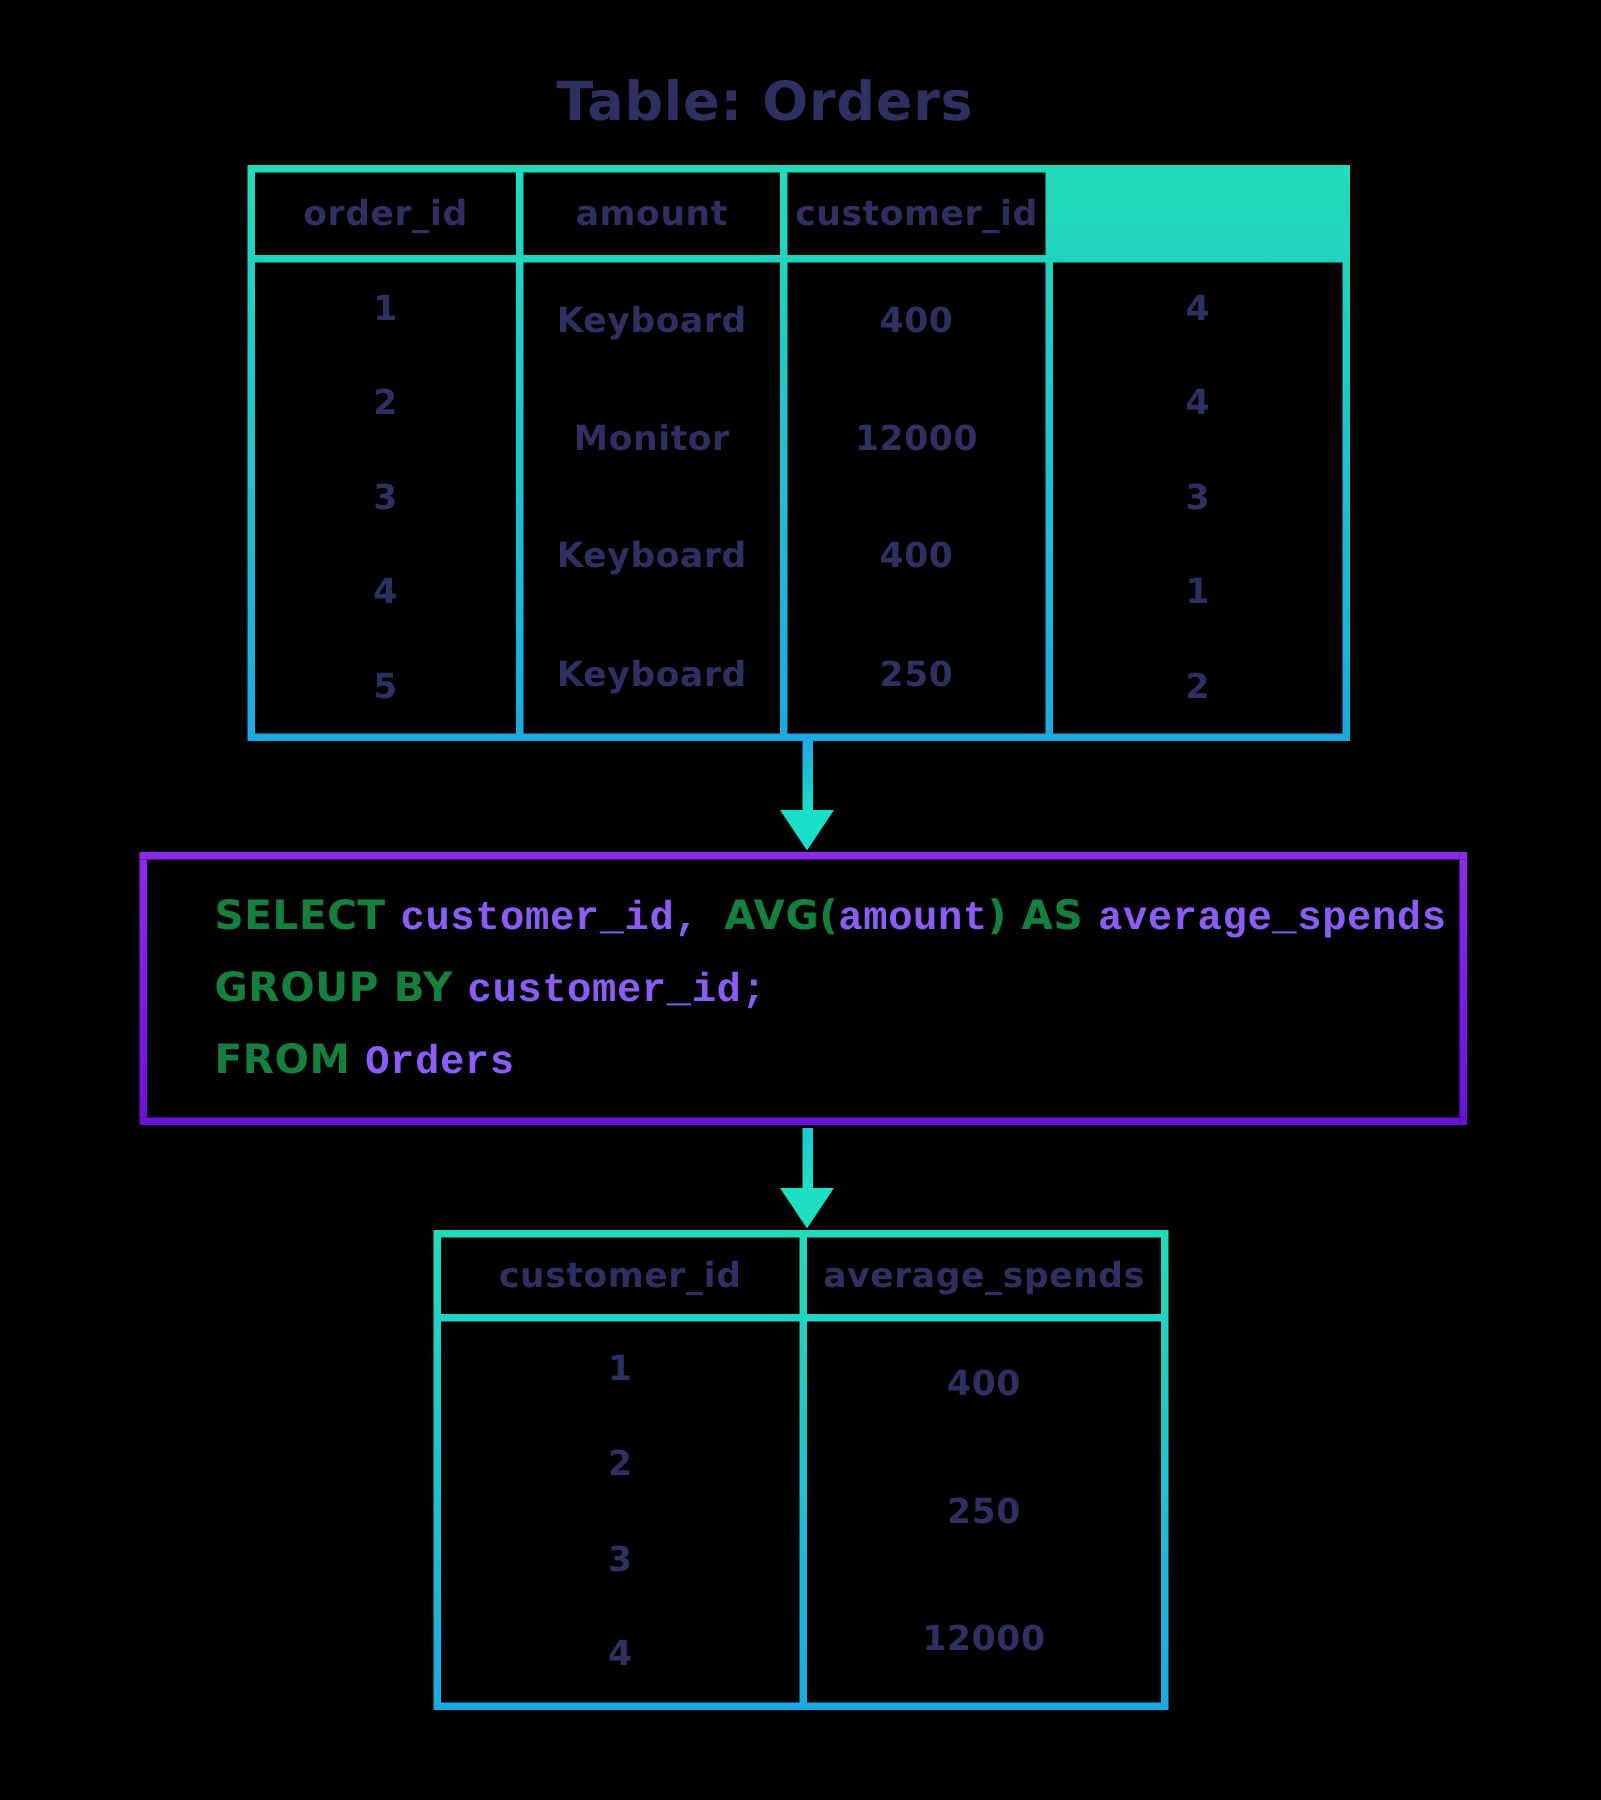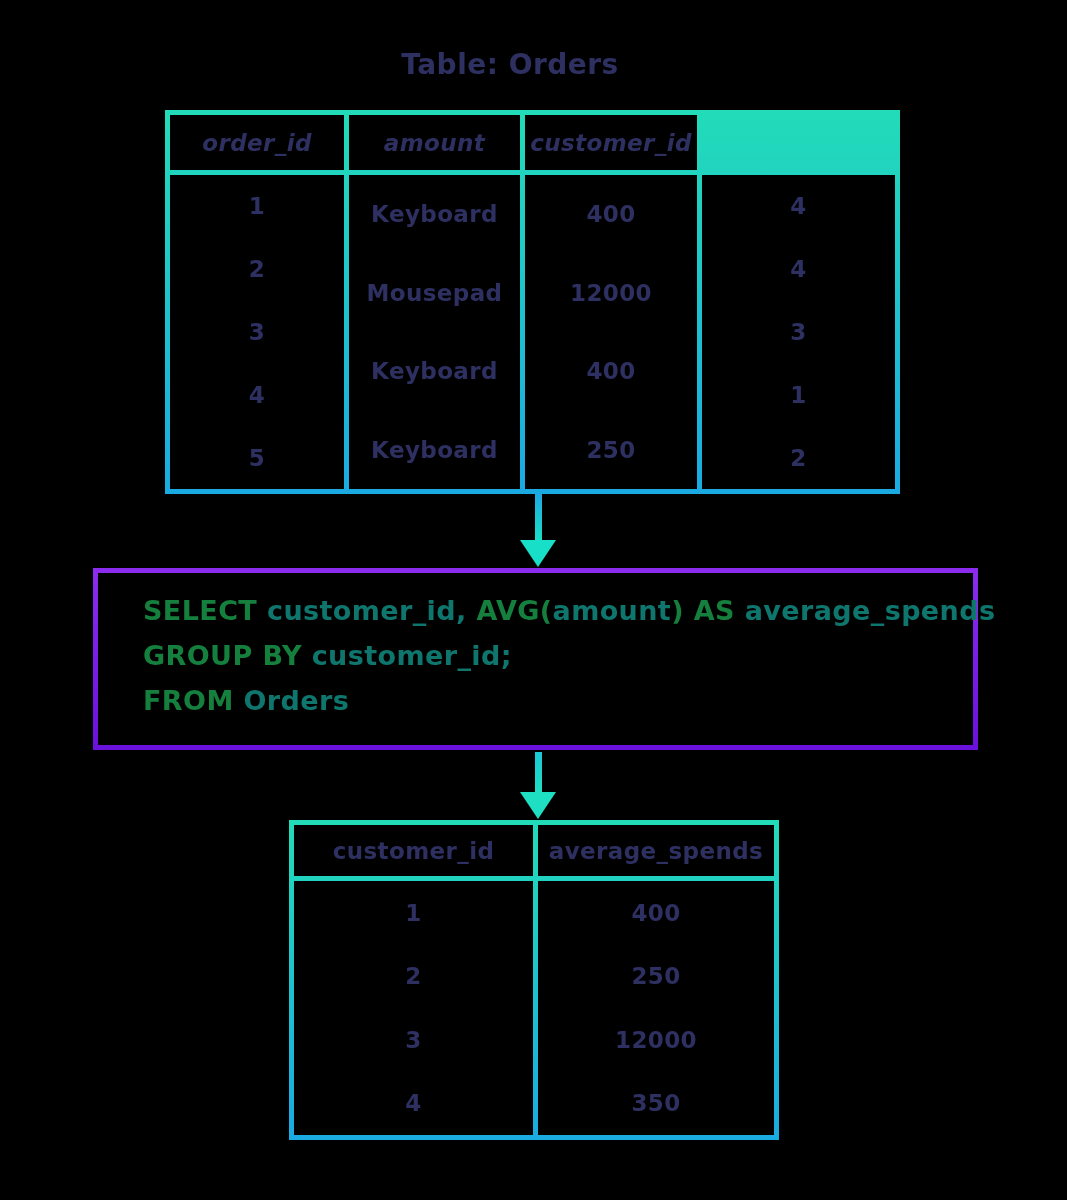--- a/index.html
+++ b/index.html
@@ -16,21 +16,21 @@
     font-family: "DejaVu Sans", "Liberation Sans", sans-serif;
   }
 
   
   .diagram-title {
     position: absolute;
     left: 150px;
     top: 48px;
     width: 720px;
     text-align: center;
-    font-size: 28px;
+    font-size: 36px;
     font-weight: 700;
     letter-spacing: 0.5px;
     color: #2E3062;
   }
 
   
   .tbl {
     position: absolute;
     box-sizing: border-box;
     background: linear-gradient(180deg, #22DCB8 0%, #1AAAE2 100%);
@@ -105,46 +105,46 @@
     padding: 15px 20px 0 45px;
   }
   .sql-line {
     font-size: 27px;
     font-weight: 700;
     letter-spacing: 0.4px;
     line-height: 45px;
     white-space: pre;
   }
   .sql-line .keyword    { color: #15803d; }
-  .sql-line .identifier { color: #0f766e; }
+  .sql-line .identifier { color: #8b5cf6; font-family: Liberation Mono, monospace; }
 </style>
 </head>
 <body>
 
 <div class="canvas">
 
   <div class="diagram-title">Table: Orders</div>
 
   <div class="tbl orders-tbl">
-      <div class="tbl-header" style="grid-template-columns: 174px 171px 172px 193px; font-style: italic;">
+      <div class="tbl-header" style="grid-template-columns: 174px 171px 172px 193px;">
         <div class="th">order_id</div>
         <div class="th">amount</div>
         <div class="th">customer_id</div>
       </div>
       <div class="tbl-body" style="grid-template-columns: 174px 171px 172px 193px;">
         <div class="tbl-col">
           <div class="td">1</div>
           <div class="td">2</div>
           <div class="td">3</div>
           <div class="td">4</div>
           <div class="td">5</div>
         </div>
         <div class="tbl-col">
           <div class="td">Keyboard</div>
-          <div class="td">Mousepad</div>
+          <div class="td">Monitor</div>
           <div class="td">Keyboard</div>
           <div class="td">Keyboard</div>
         </div>
         <div class="tbl-col">
           <div class="td">400</div>
           <div class="td">12000</div>
           <div class="td">400</div>
           <div class="td">250</div>
         </div>
         <div class="tbl-col">
@@ -182,18 +182,17 @@
         <div class="tbl-col">
           <div class="td">1</div>
           <div class="td">2</div>
           <div class="td">3</div>
           <div class="td">4</div>
         </div>
         <div class="tbl-col">
           <div class="td">400</div>
           <div class="td">250</div>
           <div class="td">12000</div>
-          <div class="td">350</div>
         </div>
       </div>
     </div>
 
 </div>
 
 </body></html>

